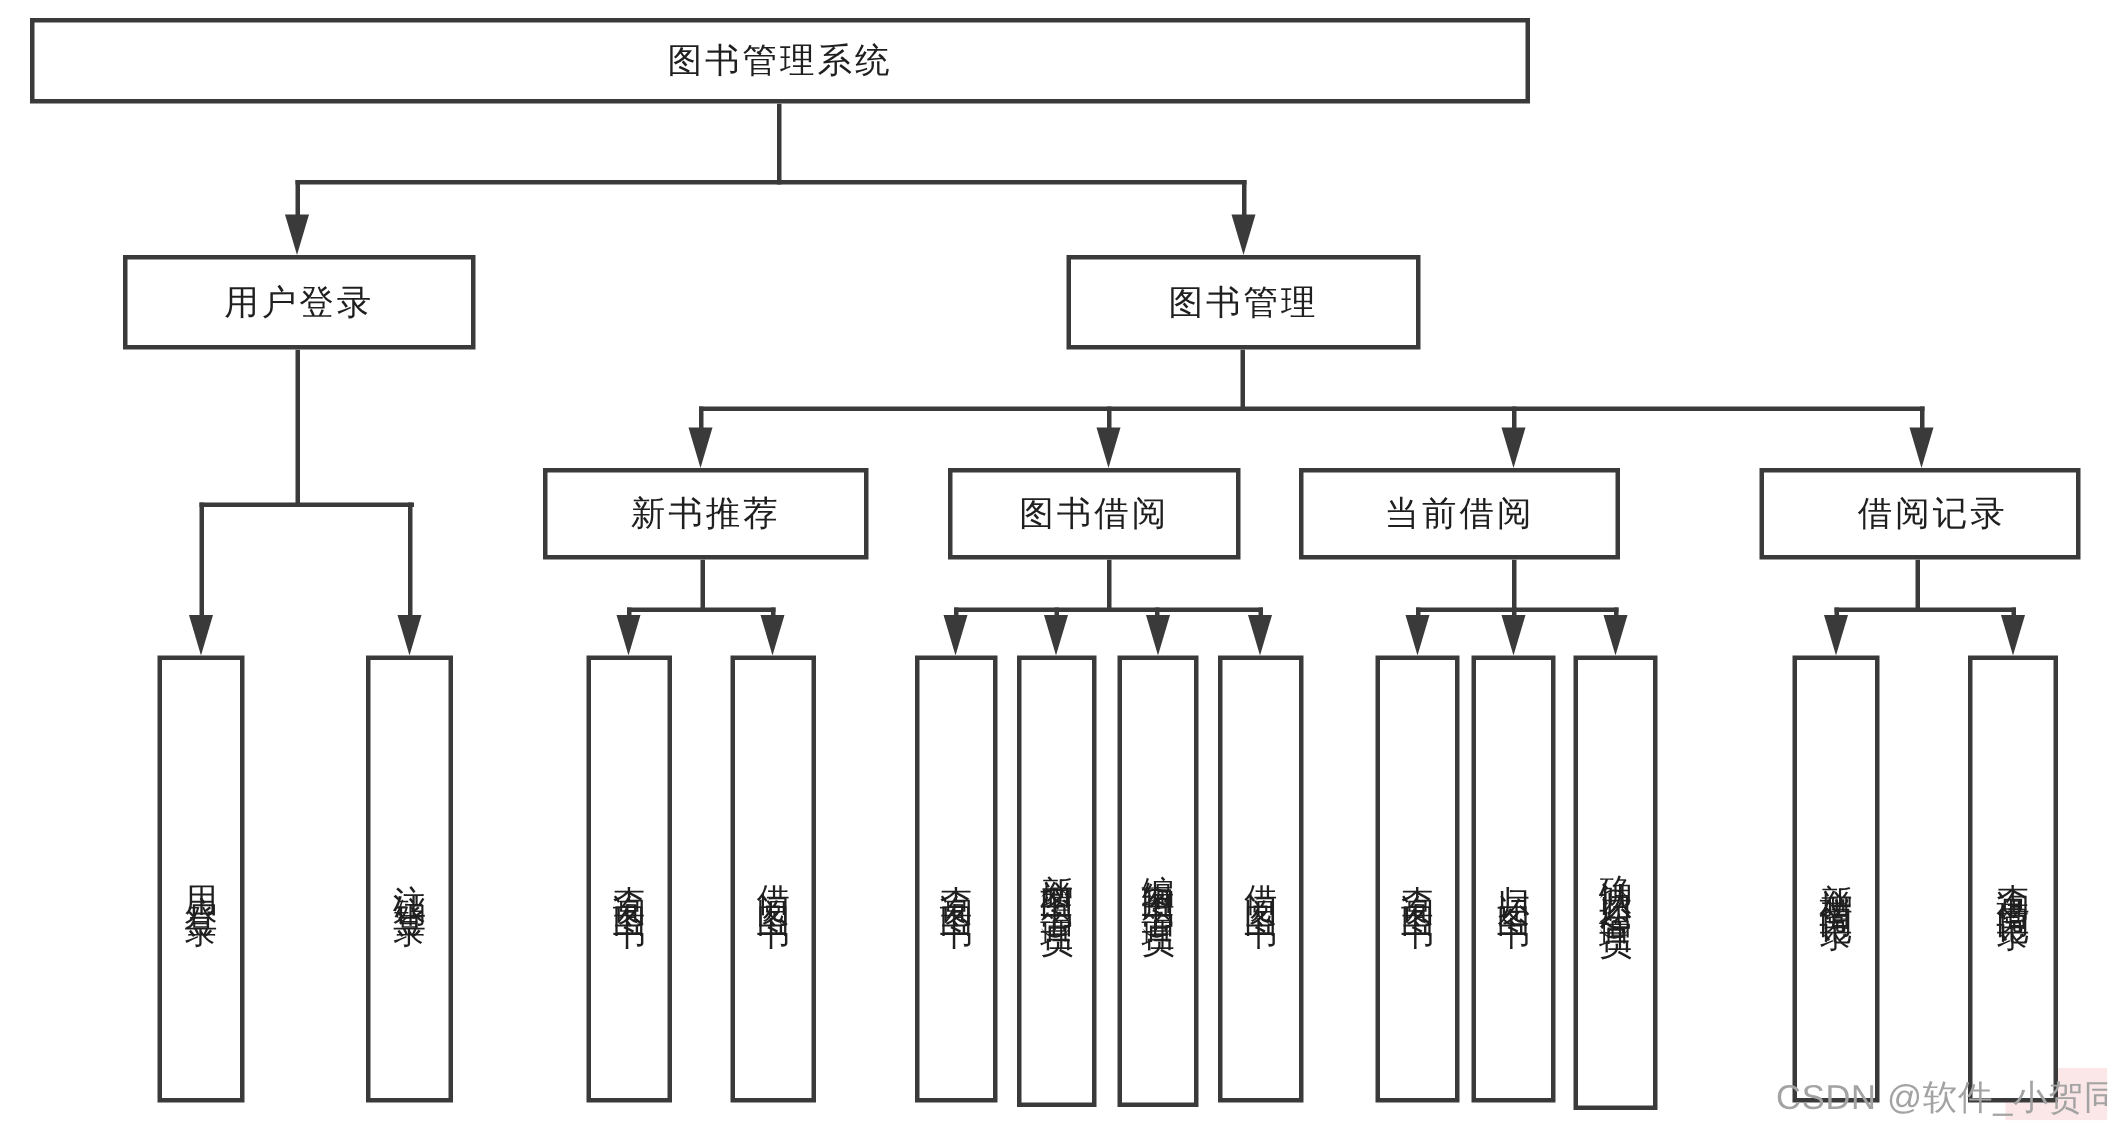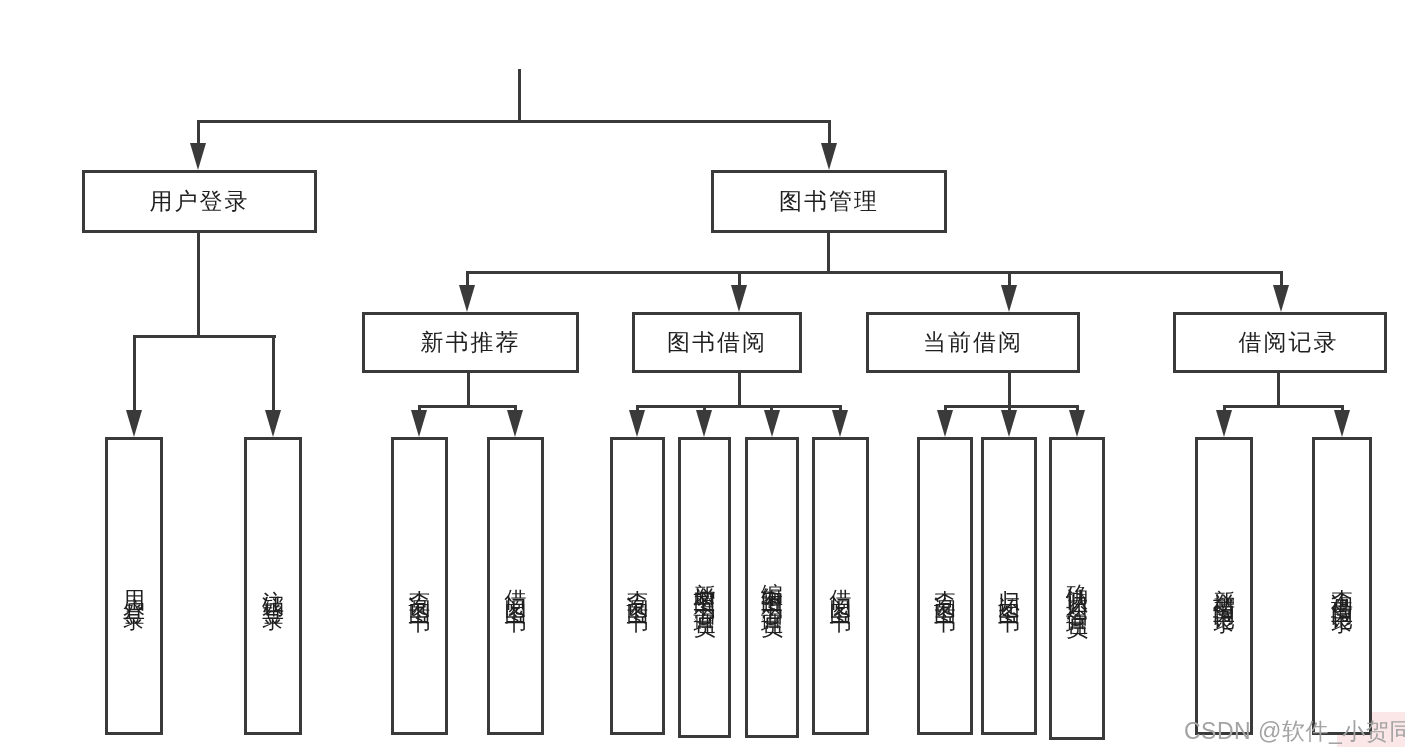--- a/index.html
+++ b/index.html
@@ -24,32 +24,35 @@
   .wm-bg{position:absolute;left:1337px;top:712px;width:68px;height:35px;background:rgba(240,160,160,0.25);z-index:0;}
   .watermark{position:absolute;left:1184px;top:716px;font-size:23px;color:#a3a3a3;z-index:3;letter-spacing:0.5px;white-space:nowrap;}
 </style>
 </head>
 <body>
 
 <div id="canvas">
 
   <div class="wm-bg"></div>
 
+  <div class="box" style="left:20px;top:12px;width:1000px;height:57px;">
+    <span>图书管理系统</span>
+  </div>
 
   <div class="box" style="left:82px;top:170px;width:235px;height:63px;">
     <span>用户登录</span>
   </div>
   <div class="box" style="left:362px;top:312px;width:217px;height:61px;">
     <span>新书推荐</span>
   </div>
 
   <div class="box" style="left:711px;top:170px;width:236px;height:63px;">
     <span>图书管理</span>
   </div>
-  <div class="box" style="left:632px;top:312px;width:170px;height:61px;">
+  <div class="box" style="left:632px;top:312px;width:195px;height:61px;">
     <span>图书借阅</span>
   </div>
   <div class="box" style="left:866px;top:312px;width:214px;height:61px;">
     <span>当前借阅</span>
   </div>
   <div class="box" style="left:1173px;top:312px;width:214px;height:61px;padding-left:17px;">
     <span>借阅记录</span>
   </div>
 
   <div class="box" style="left:105px;top:437px;width:58px;height:298px;">

